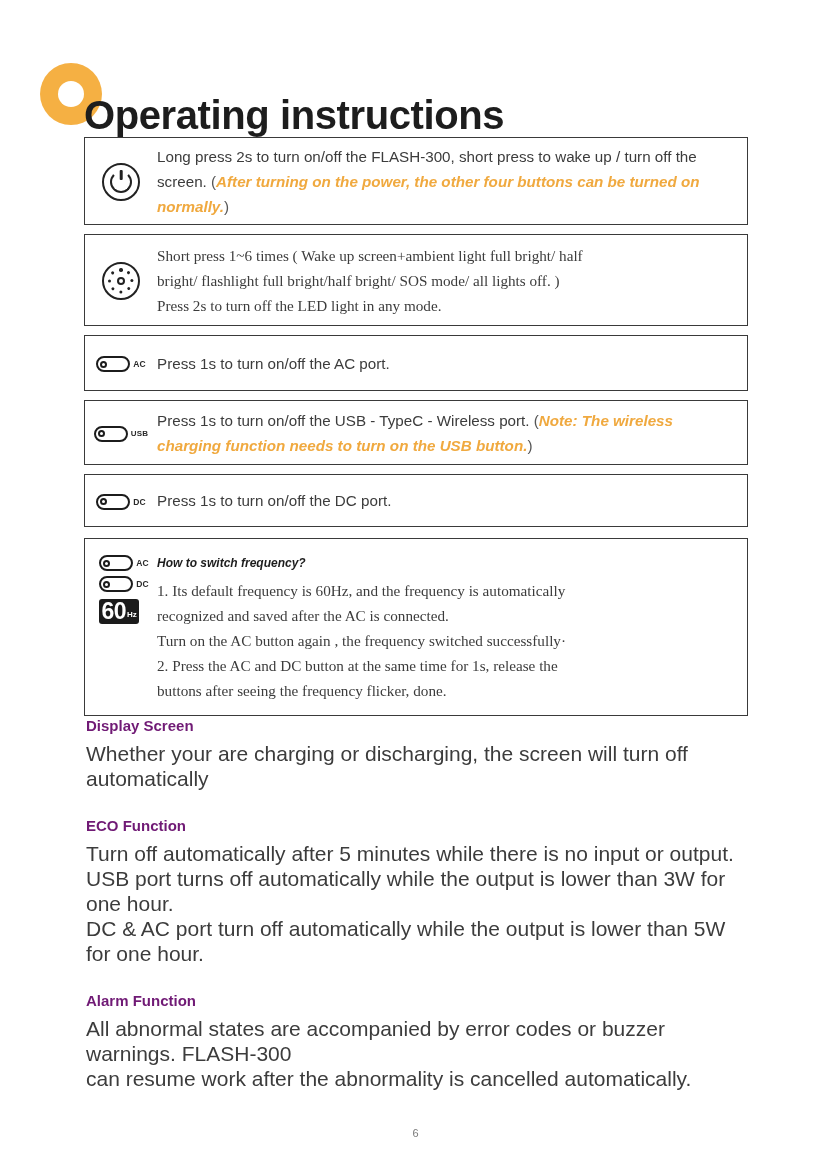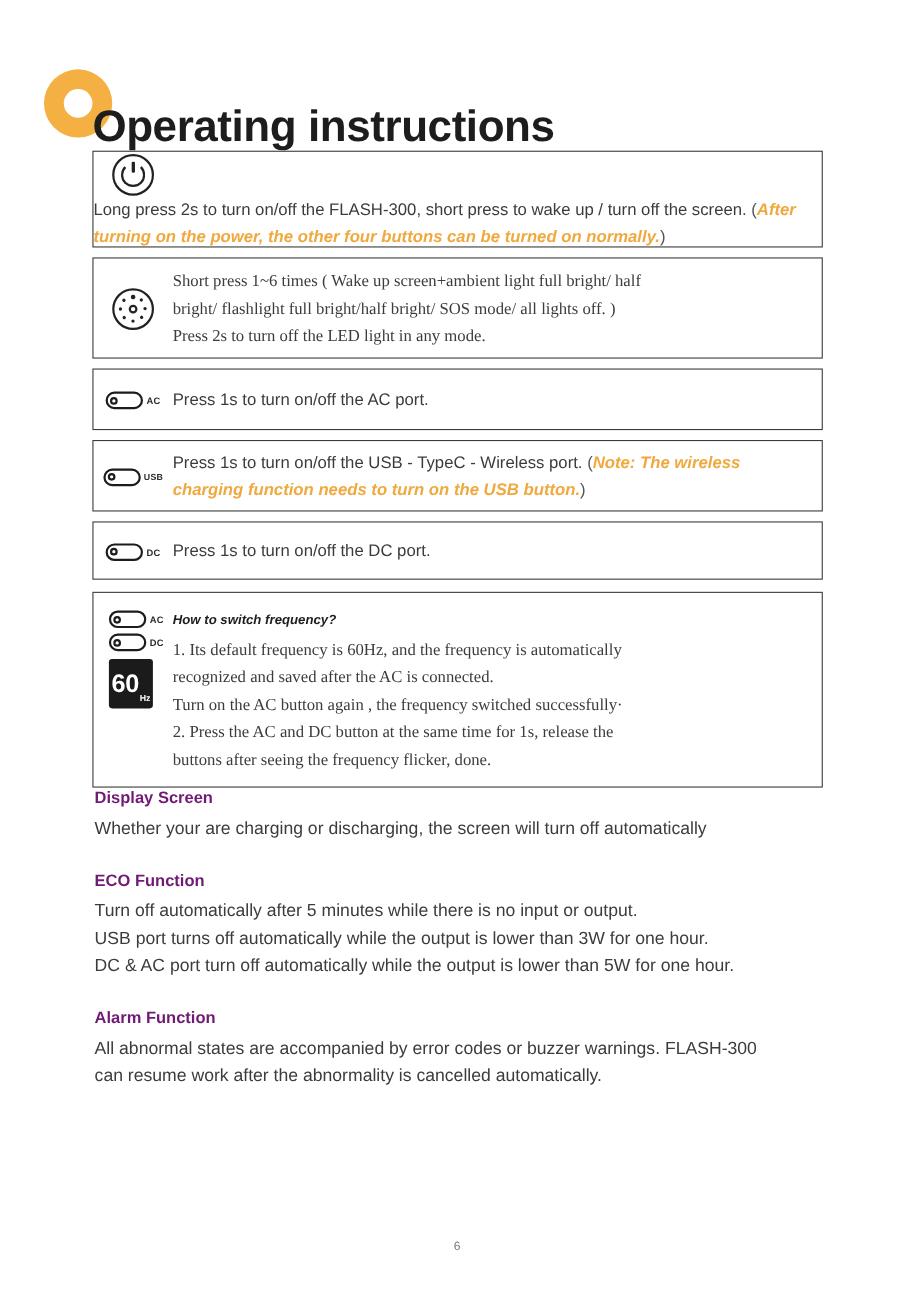--- a/index.html
+++ b/index.html
@@ -82,21 +82,21 @@
   }
   .ibox-body {
     flex: 1;
     padding: 0 14px 0 0;
     font-size: 15.2px;
     line-height: 25px;
     color: #3c3c3c;
   }
 
   
-  .ibox.b1 { height: 88px; align-items: flex-start; flex-direction: column; }
+  .ibox.b1 { height: 88px; align-items: center; }
   .ibox.b1 .ibox-body { padding-top: 0; }
   .ibox.b2 { height: 92px; align-items: center; }
   .ibox.b3 { height: 56px; align-items: center; }
   .ibox.b4 { height: 65px; align-items: center; }
   .ibox.b5 { height: 53px; align-items: center; margin-bottom: 11px; }
   .ibox.b6 { min-height: 155px; align-items: flex-start; padding-top: 12px; padding-bottom: 12px; }
   .ibox.b6 .ibox-icon { justify-content: flex-start; padding-top: 4px; }
 
   .em {
     color: #F0A93F;
@@ -180,21 +180,21 @@
   .toggle.usb .tlabel { font-size: 8px; }
 
   .freq-stack {
     display: flex;
     flex-direction: column;
     align-items: flex-start;
     gap: 5px;
     padding-left: 6px;
   }
   .freq-badge {
-    width: 40px; height: 45px;
+    width: 40px; height: 25px;
     background: #1b1b1b;
     border-radius: 3px;
     display: flex;
     align-items: center;
     justify-content: center;
     color: #fff;
     margin-top: 2px;
   }
   .freq-badge .num {
     font-size: 23px;
@@ -227,21 +227,21 @@
     width: 662px;
   }
   .sec { margin-bottom: 26px; }
   .sec-title {
     font-weight: bold;
     font-size: 15px;
     color: #701a75;
     margin-bottom: 7px;
   }
   .sec-line {
-    font-size: 16px;
+    font-size: 21px;
     line-height: 25px;
     color: #3c3c3c;
     display: block;
   }
 
   .page-number {
     position: absolute;
     left: 0; right: 0;
     top: 1127px;
     text-align: center;

